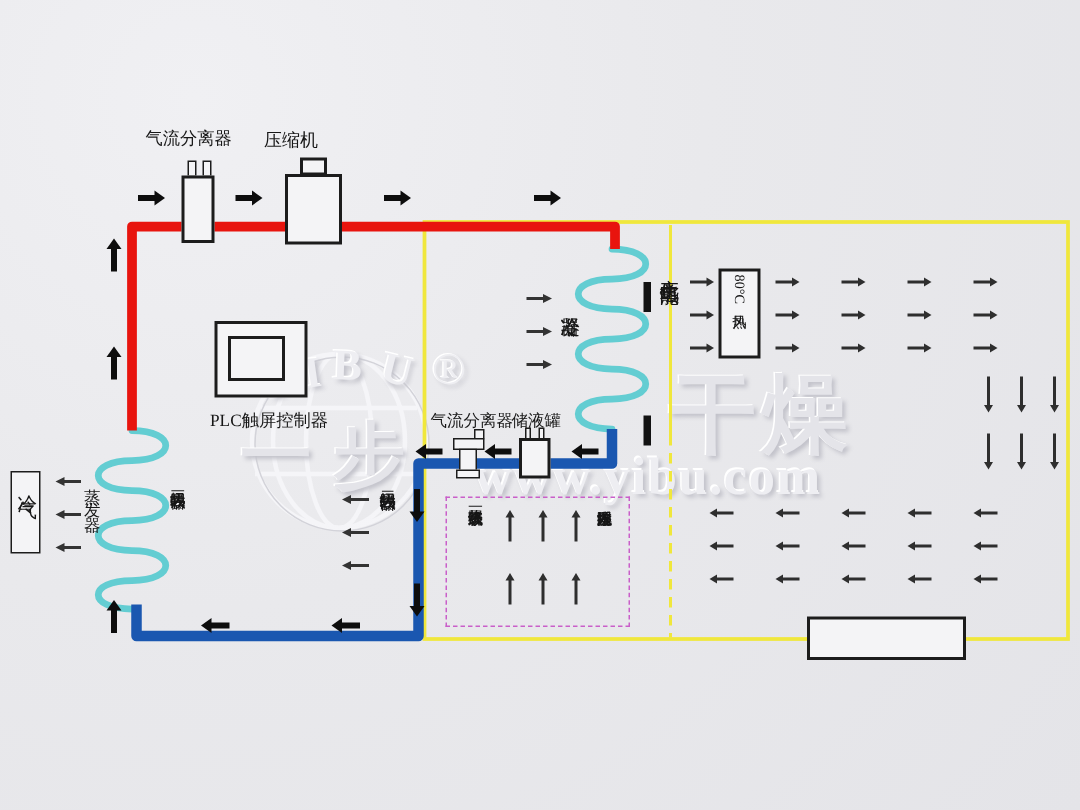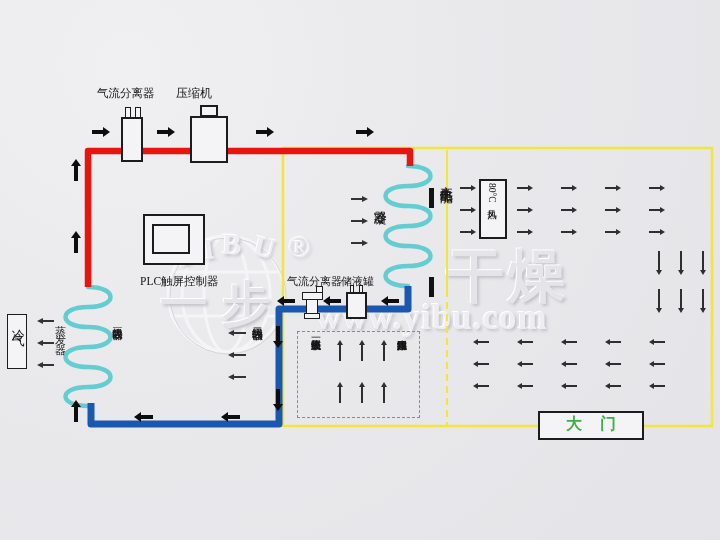--- a/index.html
+++ b/index.html
@@ -93,21 +93,20 @@
 
   <div class="dashbox" style="left:297px;top:331px;width:123px;height:87px;"></div>
 
   <div class="comp thin" style="left:7px;top:314px;width:20px;height:55px;"></div>
   <div class="lbl vtext" style="left:11px;top:319px;font-size:13px;letter-spacing:4px;">冷气</div>
 
   <div class="comp" style="left:479px;top:179px;width:28px;height:60px;"></div>
   <div class="lbl vtext" style="left:486px;top:183px;font-size:9.5px;text-orientation:mixed;">80°C热风</div>
 
   <div class="comp" style="left:538px;top:411px;width:106px;height:29px;border-width:2.5px;"></div>
-  <div class="lbl gate-text" style="left:538px;top:416px;width:106px;text-align:center;font-size:16px;letter-spacing:18px;text-indent:18px;color:#3cb043;">大门</div>
 
   <div class="lbl" style="left:97px;top:87px;font-size:11.5px;">气流分离器</div>
   <div class="lbl" style="left:176px;top:87px;font-size:12px;">压缩机</div>
   <div class="lbl" style="left:140px;top:275px;font-size:11.5px;">PLC触屏控制器</div>
   <div class="lbl" style="left:287px;top:276px;font-size:11px;">气流分离器</div>
   <div class="lbl" style="left:341px;top:276px;font-size:11px;">储液罐</div>
 
   <div class="lbl vtext" style="left:373px;top:201px;font-size:13px;">冷凝器</div>
   <div class="lbl vtext" style="left:439px;top:176px;font-size:13px;letter-spacing:1px;">产生电热能</div>
 

